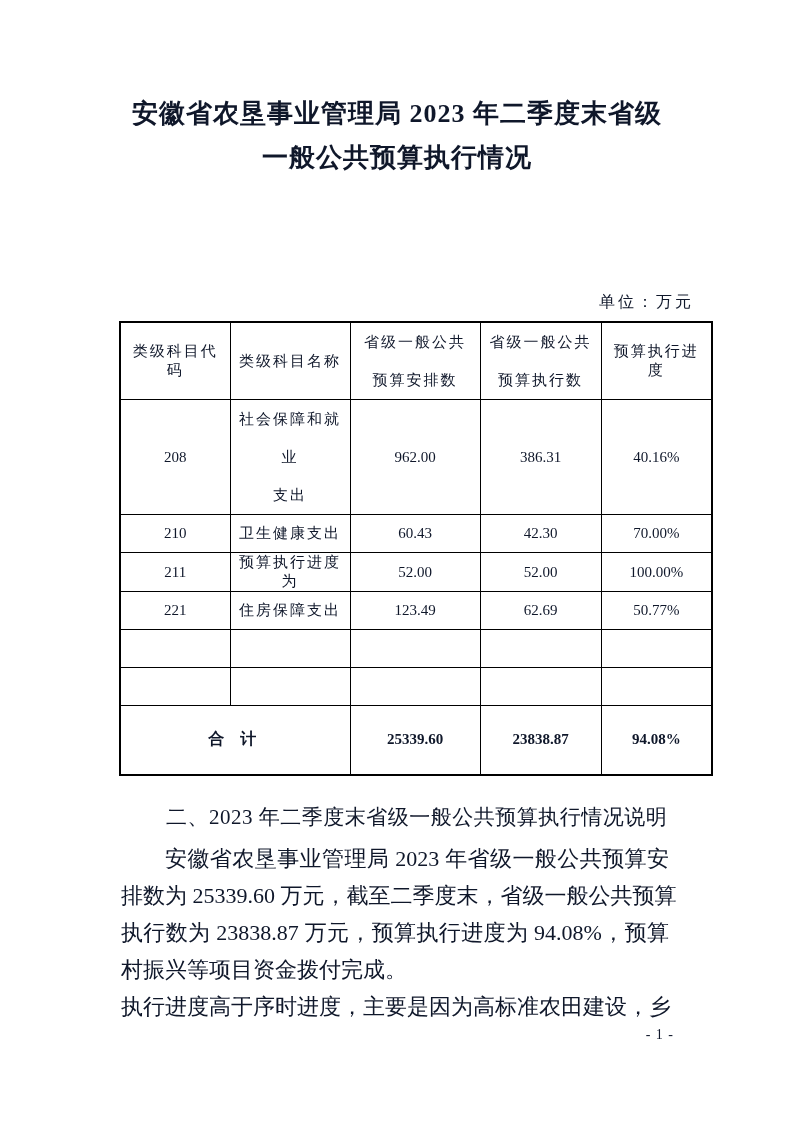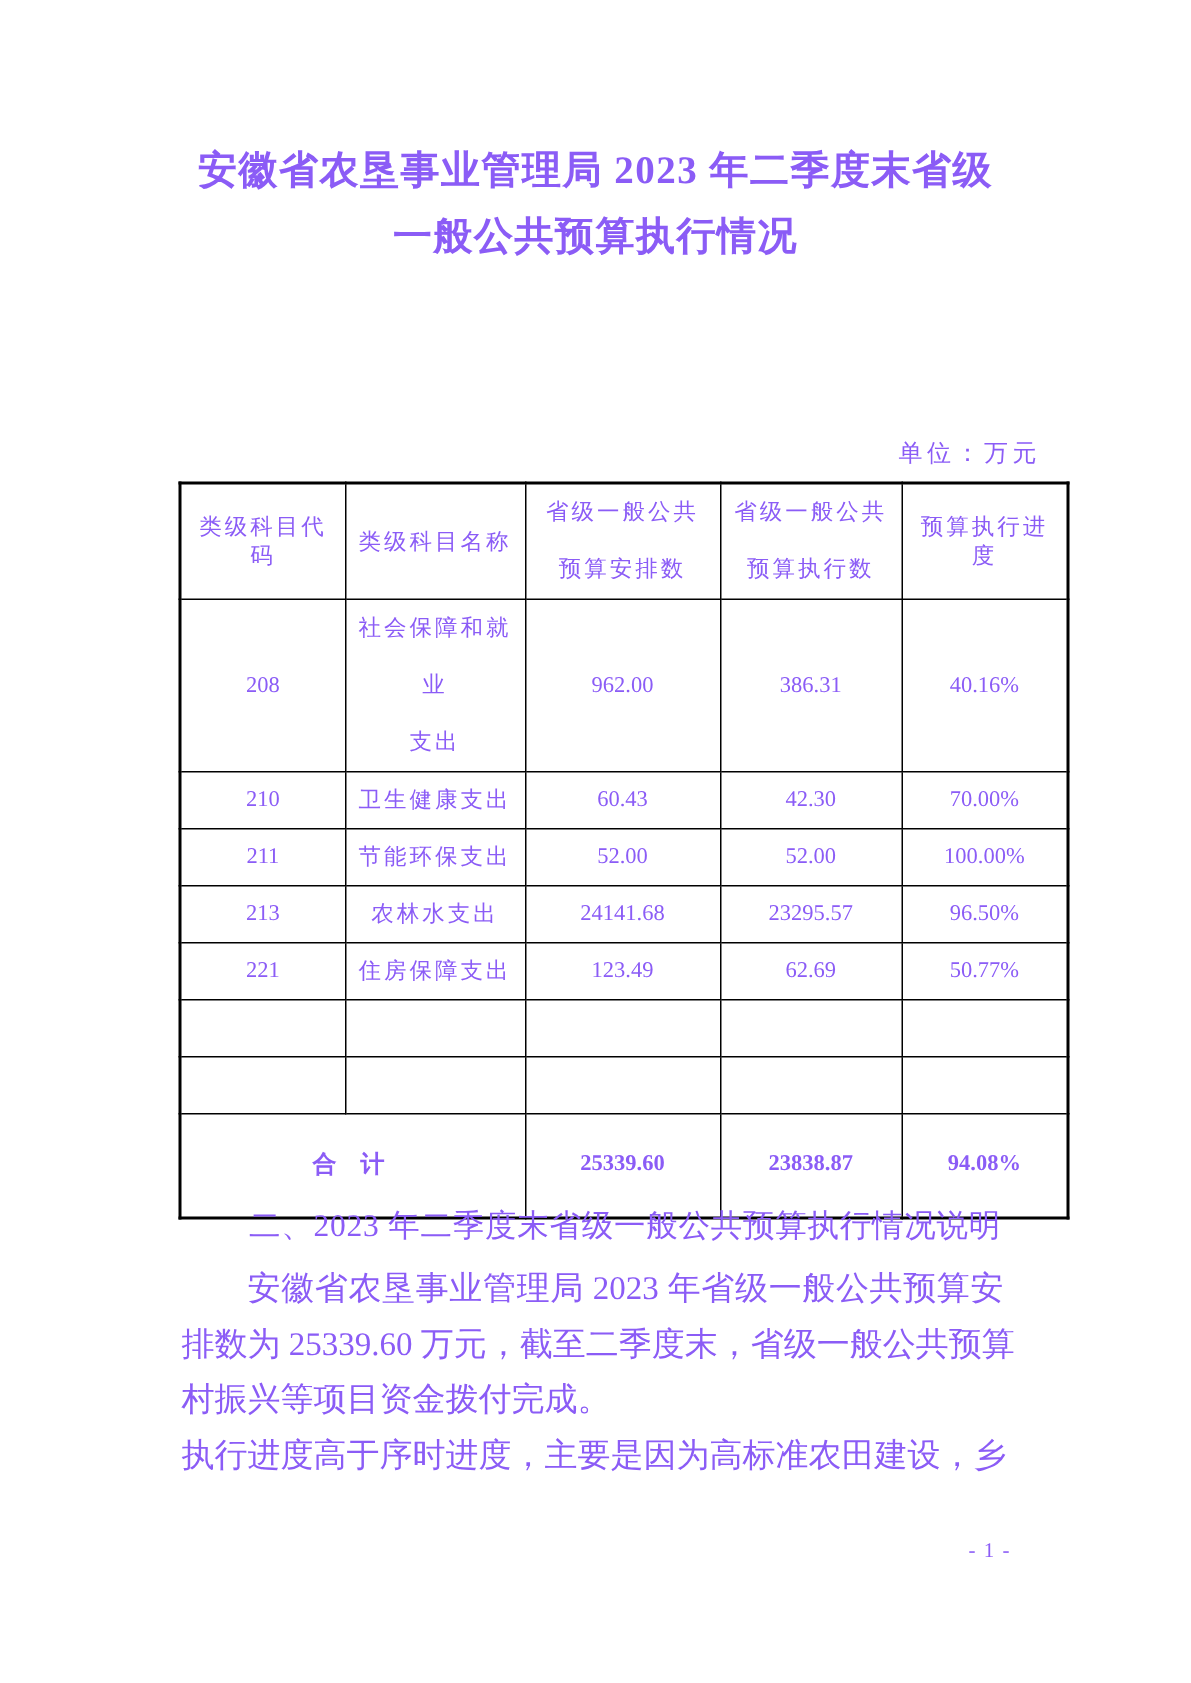--- a/index.html
+++ b/index.html
@@ -4,21 +4,21 @@
 <style>
   * { margin: 0; padding: 0; box-sizing: border-box; }
   html, body { background: #e8e8e8; }
   .page {
     position: relative;
     width: 794px;
     height: 1122px;
     margin: 0 auto;
     background: #ffffff;
     font-family: "Liberation Serif", "DejaVu Serif", serif;
-    color: #8b5cf6;
+    color: #0f172a;
     overflow: hidden;
   }
   .doc-title {
     position: absolute;
     top: 92px;
     left: 0;
     right: 0;
     text-align: center;
     font-size: 26px;
     font-weight: bold;
@@ -142,33 +142,26 @@
       <tr class="row-std">
         <td>210</td>
         <td class="cjk-cell">卫生健康支出</td>
         <td>60.43</td>
         <td>42.30</td>
         <td>70.00%</td>
       </tr>
 
       <tr class="row-std">
         <td>211</td>
-        <td class="cjk-cell">节能环保支出</td>
+        <td class="cjk-cell">预算执行进度为</td>
         <td>52.00</td>
         <td>52.00</td>
         <td>100.00%</td>
       </tr>
 
-      <tr class="row-std">
-        <td>213</td>
-        <td class="cjk-cell">农林水支出</td>
-        <td>24141.68</td>
-        <td>23295.57</td>
-        <td>96.50%</td>
-      </tr>
 
       <tr class="row-std">
         <td>221</td>
         <td class="cjk-cell">住房保障支出</td>
         <td>123.49</td>
         <td>62.69</td>
         <td>50.77%</td>
       </tr>
 
       <tr class="row-empty">
@@ -194,19 +187,20 @@
         <td>94.08%</td>
       </tr>
     </tbody>
   </table>
 
   <div class="section-heading heading-2">二、2023 年二季度末省级一般公共预算执行情况说明</div>
 
   <div class="body-paragraph">
     <div class="para-line first">安徽省农垦事业管理局 2023 年省级一般公共预算安</div>
     <div class="para-line">排数为 25339.60 万元，截至二季度末，省级一般公共预算</div>
+    <div class="para-line">执行数为 23838.87 万元，预算执行进度为 94.08%，预算</div>
     <div class="para-line last">村振兴等项目资金拨付完成。</div>
     <div class="para-line">执行进度高于序时进度，主要是因为高标准农田建设，乡</div>
   </div>
 
   <div class="page-number">- 1 -</div>
 
 </div>
 
 </body></html>

